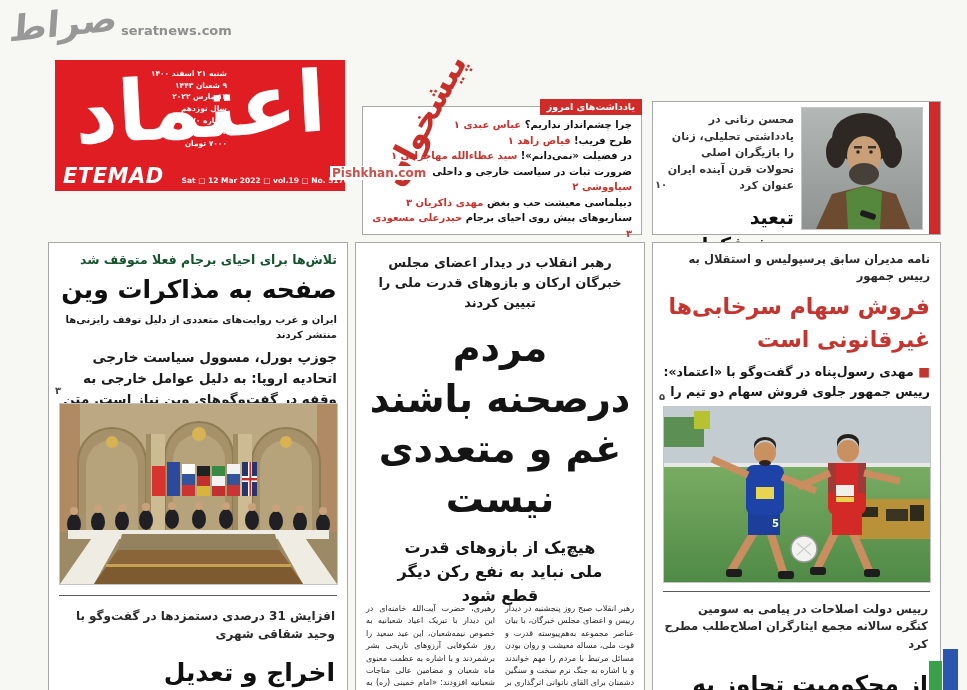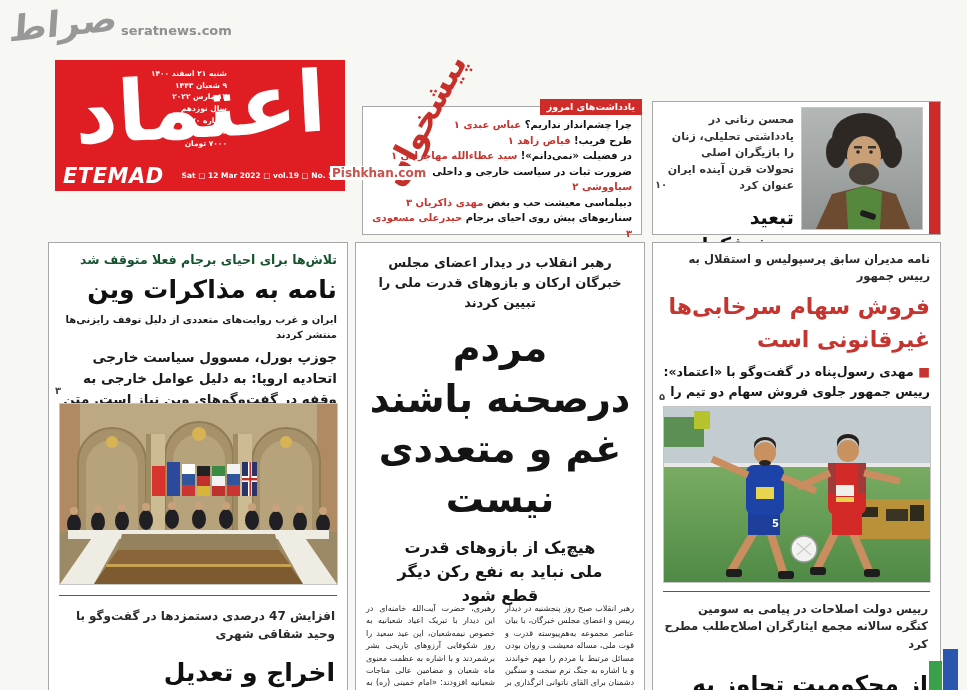--- a/index.html
+++ b/index.html
@@ -16,21 +16,21 @@
   .kicker-blk{color:#2a2a2a;font-weight:bold;font-size:12px;line-height:1.5;}
   .pgnum{color:#444;font-size:10px;font-weight:bold;}
   .photo-frame{border:1px solid #c5c5c5;background:#ddd;overflow:hidden;}
   .divider{border-top:1.5px solid #5a5a5a;}
   svg{display:block;}
 
   
   .masthead{background:#e01d22;color:#fff;}
   .mast-callig{font-weight:bold;font-size:84px;line-height:1.0;transform:rotate(-3deg);}
   .mast-dates div{font-size:7.5px;line-height:1.55;font-weight:bold;white-space:nowrap;}
-  .mast-bottom{display:flex;align-items:center;gap:18px;margin-top:12px;}
+  .mast-bottom{display:flex;align-items:flex-end;gap:18px;margin-top:12px;}
   .mast-latin{font-size:21px;font-weight:bold;font-style:italic;letter-spacing:.5px;line-height:1;}
   .mast-en{font-size:7.5px;font-weight:bold;padding-bottom:2px;white-space:nowrap;}
 
   
   .notes-tab{background:#cf2b28;color:#fff;font-size:9.5px;font-weight:bold;padding:2px 7px 3px;}
   .notes-list{font-size:10px;font-weight:bold;line-height:1.55;color:#111;}
   .notes-list .auth{color:#c5342e;}
   .notes-list .pg{color:#c5342e;}
 
   .pishkhan-word{color:#c72f2a;font-weight:bold;font-size:33px;transform:rotate(-62deg);transform-origin:center;}
@@ -125,21 +125,21 @@
   <div class="rtl abs" style="right:146px;left:10px;top:10px;">
     <div class="tr-kicker">محسن رنانی در یادداشتی تحلیلی، زنان را بازیگران اصلی تحولات قرن آینده ایران عنوان کرد</div>
     <div class="tr-headline">تبعید روشنفکران به درون</div>
   </div>
 </div>
 <div class="abs pgnum" style="left:655px;top:179px;">۱۰</div>
 
 <div class="abs box" style="left:48px;top:198px;width:300px;height:490px;">
   <div class="rtl" style="padding:8px 10px 0 10px;">
     <div class="kicker-red">تلاش‌ها برای احیای برجام فعلا متوقف شد</div>
-    <div class="hl-xl" style="margin:3px 0 4px;">نامه به مذاکرات وین</div>
+    <div class="hl-xl" style="margin:3px 0 4px;">صفحه به مذاکرات وین</div>
     <div class="sub-bold" style="font-size:10px;">ایران و غرب روایت‌های متعددی از دلیل توقف رایزنی‌ها منتشر کردند</div>
     <div class="sub-bold" style="margin-top:4px;">جوزپ بورل، مسوول سیاست خارجی اتحادیه اروپا: به دلیل عوامل خارجی به وقفه در گفت‌وگوهای وین نیاز است. متن نهایی اساسا آماده و روی میز است</div>
   </div>
   <div class="abs pgnum" style="left:6px;top:142px;">۳</div>
 
   <div class="abs photo-frame" style="left:10px;top:160px;width:277px;height:180px;">
     <svg width="277" height="180" viewBox="0 0 277 180">
       <rect width="277" height="180" fill="#c8b58e"></rect>
       <rect x="0" y="0" width="277" height="128" fill="#bca983"></rect>
       <rect x="0" y="0" width="20" height="128" fill="#b08a62"></rect>
@@ -225,21 +225,21 @@
         <polygon points="58,146 219,146 231,162 46,162" fill="#8a653a"></polygon>
         <rect x="46" y="160" width="185" height="3" fill="#c8a253"></rect>
         <polygon points="62,130 215,130 219,146 58,146" fill="#94825e"></polygon>
       </g>
     </svg>
   </div>
 
   <div class="abs divider" style="left:10px;right:10px;top:352px;"></div>
 
   <div class="rtl abs" style="left:10px;right:12px;top:364px;">
-    <div class="kicker-blk">افزایش 47 درصدی دستمزدها در گفت‌وگو با وحید شقاقی شهری</div>
+    <div class="kicker-blk">افزایش 31 درصدی دستمزدها در گفت‌وگو با وحید شقاقی شهری</div>
     <div class="hl-xl" style="margin-top:10px;line-height:1.6;">اخراج و تعدیل کارگران در راه است</div>
   </div>
   <div class="abs pgnum" style="left:6px;bottom:3px;">۸</div>
 </div>
 
 <div class="abs box" style="left:355px;top:198px;width:290px;height:490px;">
   <div class="rtl ctr c-kicker" style="padding:10px 14px 0;">رهبر انقلاب در دیدار اعضای مجلس خبرگان ارکان و بازوهای قدرت ملی را تبیین کردند</div>
   <div class="ctr" style="margin-top:10px;">
     <div class="c-line">مردم</div>
     <div class="c-line">درصحنه باشند</div>

